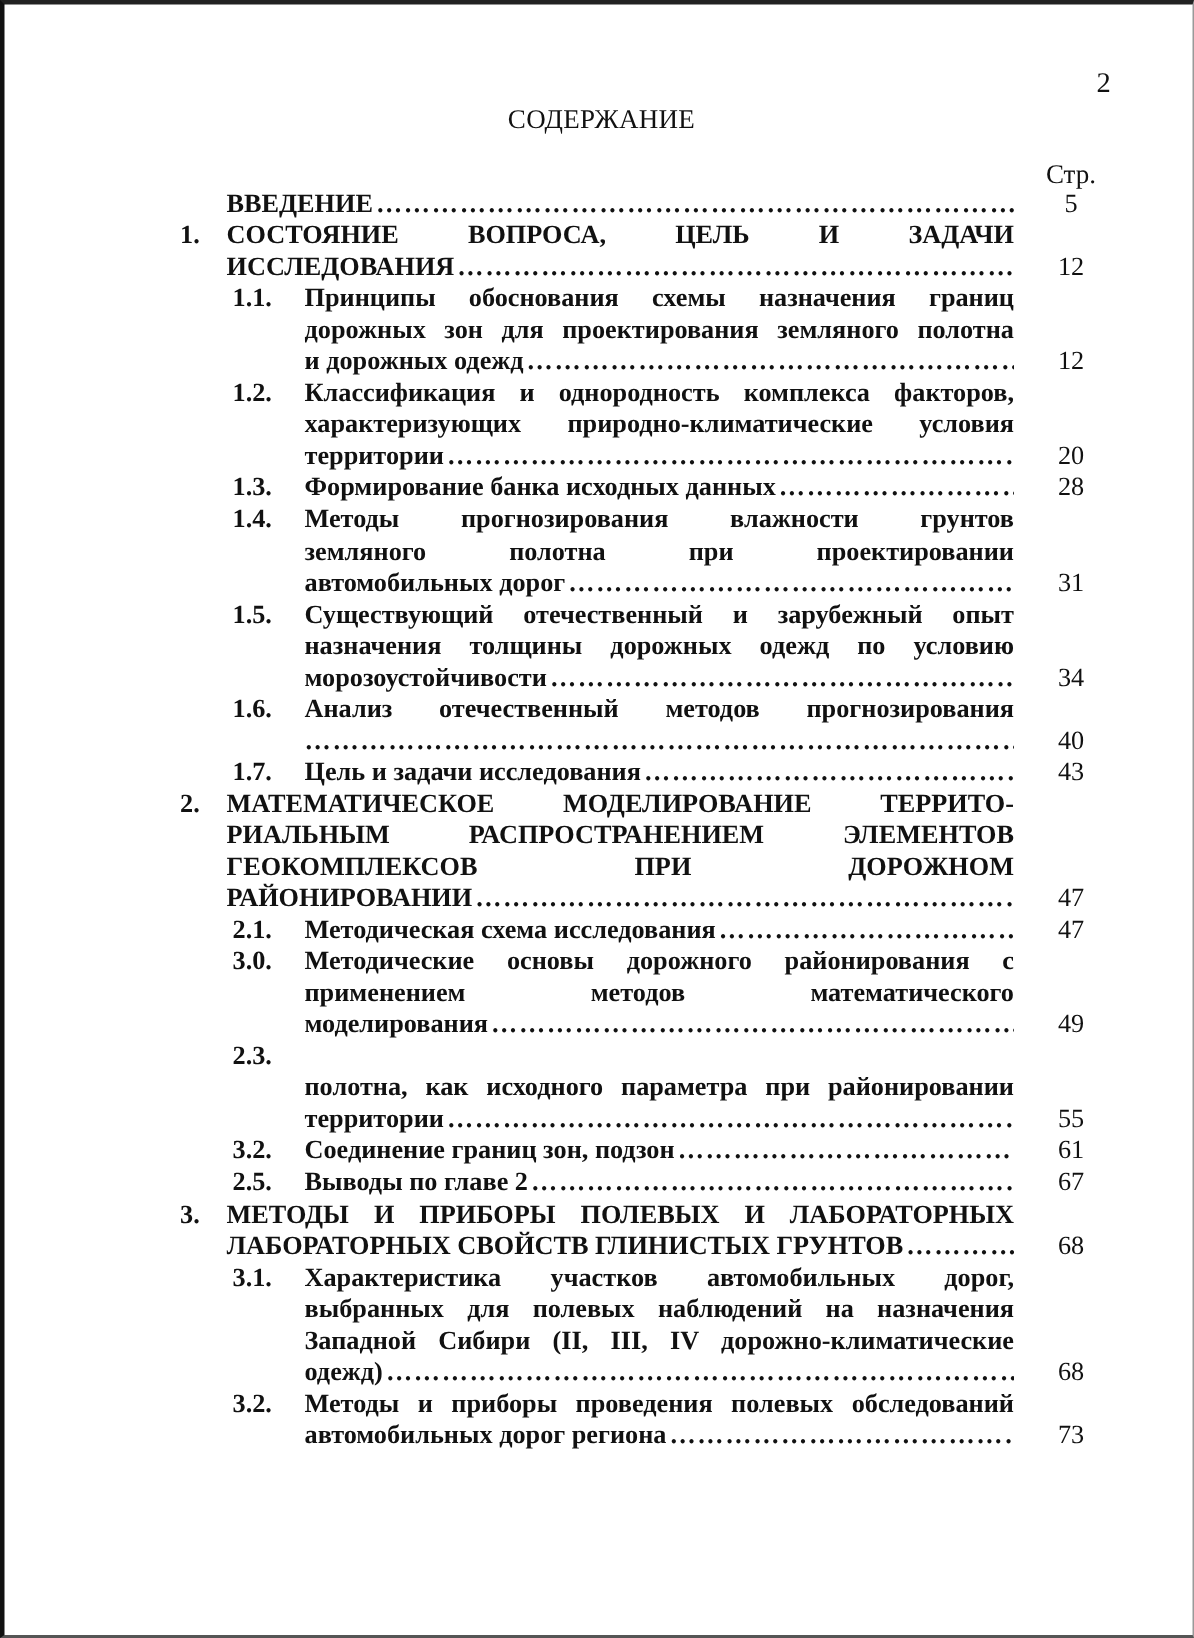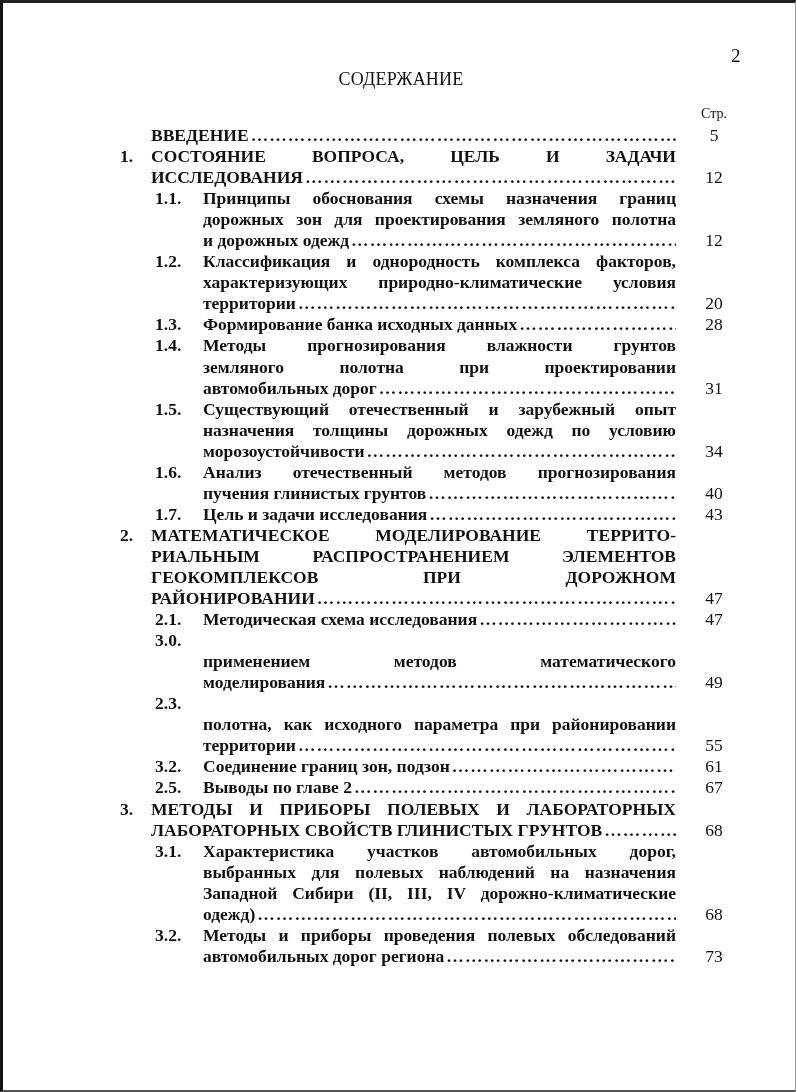--- a/index.html
+++ b/index.html
@@ -7,21 +7,21 @@
     width: 796px; height: 1092px; background: #ffffff; position: relative; overflow: hidden;
     font-family: "Liberation Serif", "DejaVu Serif", serif; color: #111;
   }
   .page {
     position: absolute; left: 0; top: 0; width: 796px; height: 1092px; box-sizing: border-box;
     border-left: 3px solid #111; border-top: 3px solid #222;
     border-right: 1px solid #999; border-bottom: 2px solid #555;
   }
   .page-number { position: absolute; top: 42px; left: 728px; font-size: 19px; }
   .title { position: absolute; top: 66px; left: 0; width: 900px; text-align: center; font-size: 18px; letter-spacing: 0.2px; }
-  .str-label { position: absolute; top: 103px; left: 690px; width: 42px; text-align: center; font-size: 14px; }
+  .str-label { position: absolute; top: 103px; left: 690px; width: 42px; text-align: center; font-size: 18px; }
   .toc { position: absolute; top: 122px; left: 0; width: 796px; }
   .line { position: relative; height: 21.05px; font-size: 17.5px; line-height: 21px; }
   .num { position: absolute; font-weight: bold; white-space: nowrap; }
   .num.ch { left: 117px; }
   .num.sub { left: 152px; }
   .txt { position: absolute; font-weight: bold; white-space: nowrap; overflow: hidden; }
   .txt.ch { left: 148px; width: 525px; }
   .txt.sub { left: 200px; width: 473px; }
   .txt.justify { text-align: justify; text-align-last: justify; white-space: normal; height: 21px; }
   .txt.leader .label { background: #fff; padding-right: 2px; }
@@ -139,21 +139,20 @@
           <span class="pg">34</span>
         </div>
       </div>
       <div>
         <div class="line">
           <span class="num sub">1.6.</span>
           <span class="txt sub justify">Анализ отечественный методов прогнозирования</span>
         </div>
         <div class="line">
           <span class="txt sub leader">
-            <span class="label">пучения глинистых грунтов</span>
             <span class="dots">……………………………………………………………………………………………………………………………………………………………………………………………………………………</span>
           </span>
           <span class="pg">40</span>
         </div>
       </div>
       <div>
         <div class="line">
           <span class="num sub">1.7.</span>
           <span class="txt sub leader">
             <span class="label">Цель и задачи исследования</span>
@@ -187,20 +186,21 @@
           <span class="txt sub leader">
             <span class="label">Методическая схема исследования</span>
             <span class="dots">……………………………………………………………………………………………………………………………………………………………………………………………………………………</span>
           </span>
           <span class="pg">47</span>
         </div>
       </div>
       <div>
         <div class="line">
           <span class="num sub">3.0.</span>
+          <span class="txt sub justify">Методические основы дорожного районирования с</span>
         </div>
         <div class="line">
           <span class="txt sub justify">применением методов математического</span>
         </div>
         <div class="line">
           <span class="txt sub leader">
             <span class="label">моделирования</span>
             <span class="dots">……………………………………………………………………………………………………………………………………………………………………………………………………………………</span>
           </span>
           <span class="pg">49</span>

